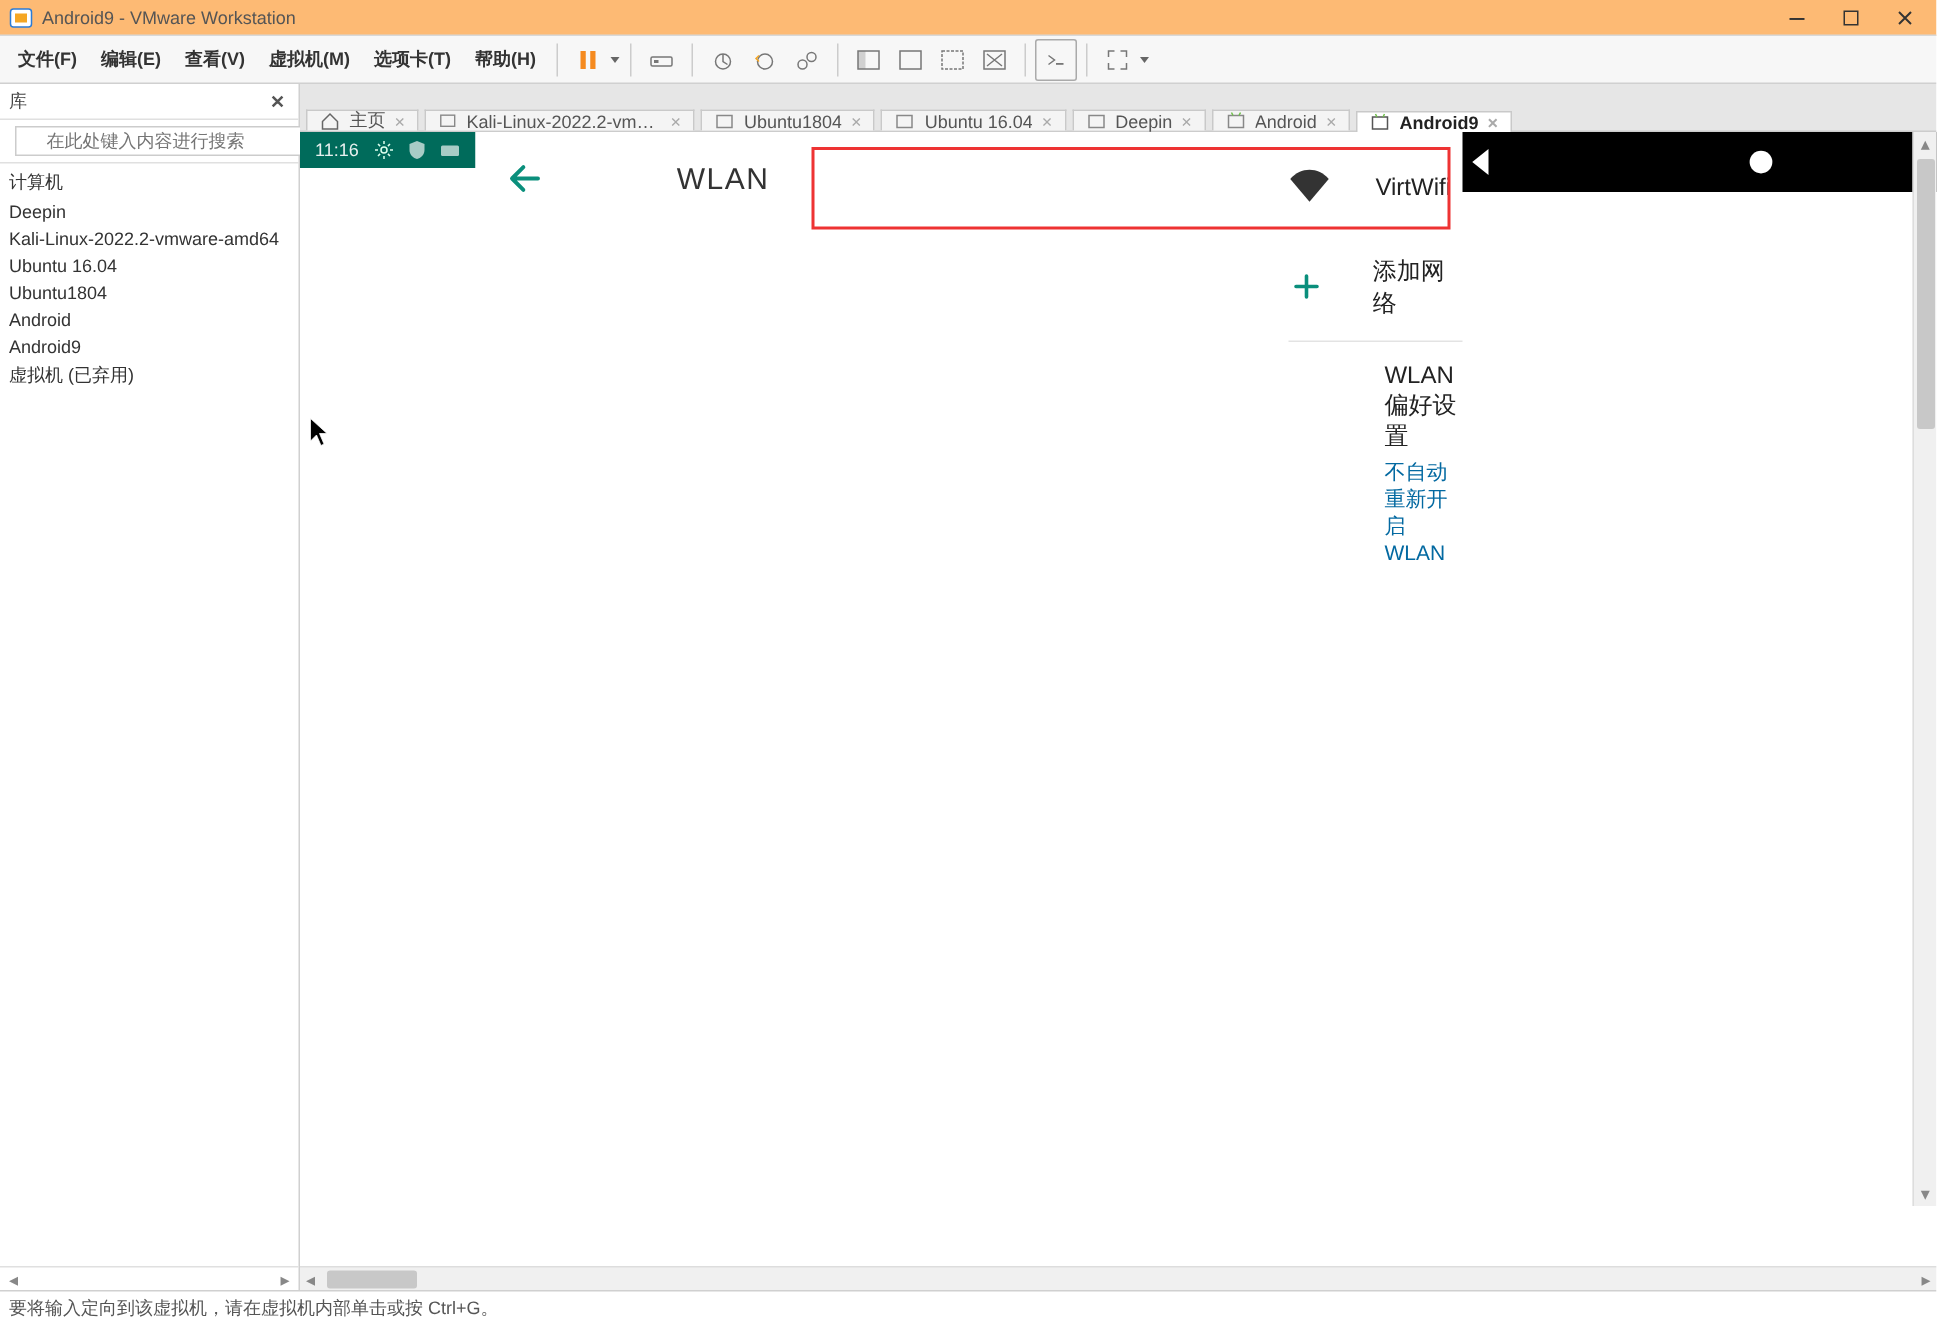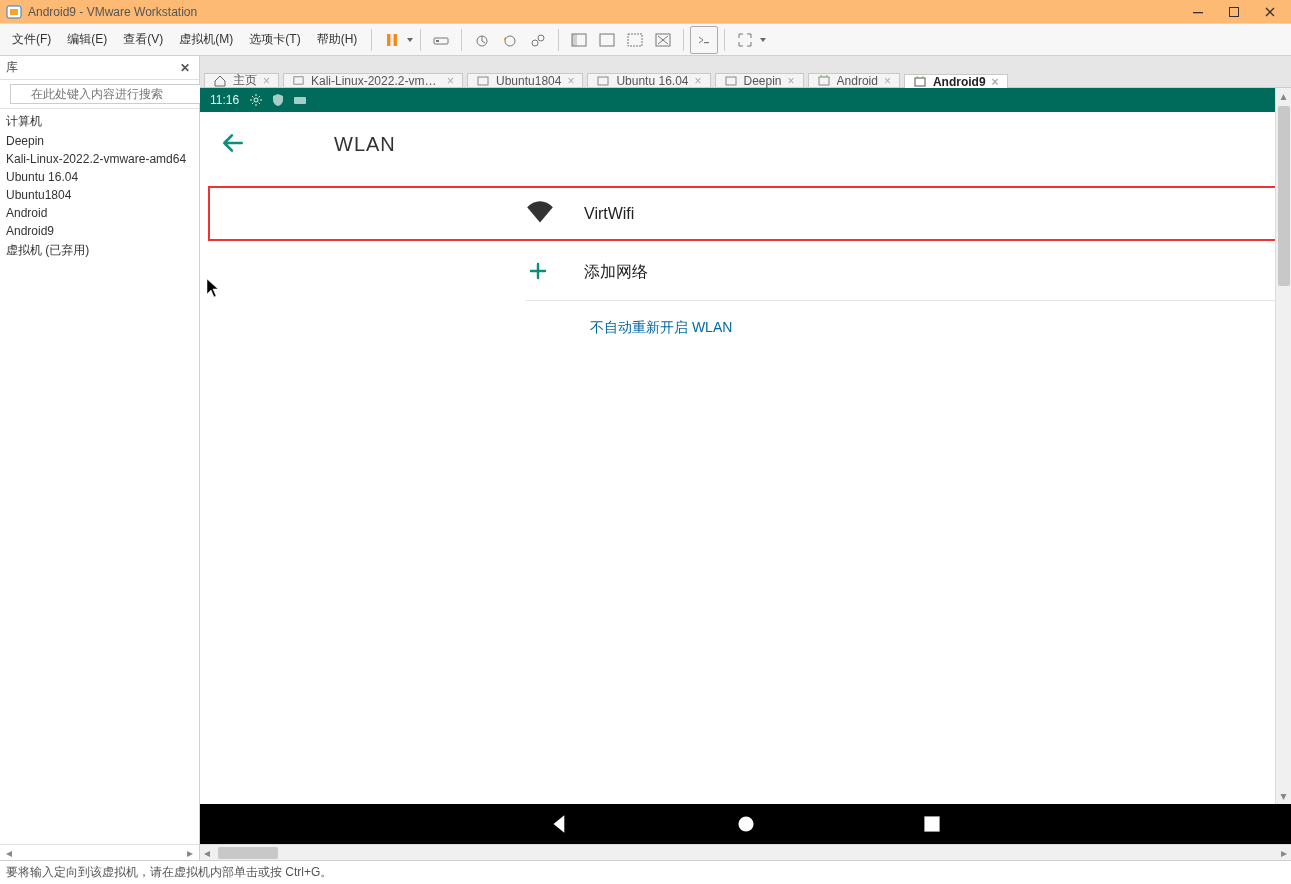--- a/index.html
+++ b/index.html
@@ -39,20 +39,21 @@
 
 
 .menubar {
   height: 32px;
   background: #f7f7f7;
   border-bottom: 1px solid #d0d0d0;
   display:flex;
   align-items:center;
   padding: 0 4px;
   gap: 0;
+  font-weight: bold;
 }
 .menubar .menu-item {
   padding: 6px 8px;
   color:#333;
   cursor:default;
 }
 .menubar .sep {
   width:1px; height:22px; background:#ccc; margin: 0 6px;
 }
 .menubar .tool {
@@ -150,21 +151,21 @@
   flex:1;
   position:relative;
   background:#fff;
   min-height:0;
   display:flex;
   flex-direction:column;
   overflow:hidden;
 }
 .android-screen {
   flex:1;
-  display:flex; flex-direction:column;
+  display:flex; flex-direction:row;
   background:#fff;
   position:relative;
 }
 .status-bar {
   height:24px;
   background:#006b5b;
   color:#e8f0ef;
   display:flex; align-items:center;
   padding: 0 10px;
   gap:10px;
@@ -538,20 +539,21 @@
               <svg width="24" height="24" viewBox="0 0 24 24">
                   <path d="M12 5 V19 M5 12 H19" stroke="#0a8f7c" stroke-width="2.4" stroke-linecap="round"></path>
                 </svg>
             </span>
             <span class="net-label">添加网络</span>
           </div>
 
           <div class="divider"></div>
 
           <div class="pref-block">
+            <div class="pref-title">WLAN 偏好设置</div>
             <div class="pref-sub">不自动重新开启 WLAN</div>
           </div>
         </div>
 
         <div style="flex:1"></div>
 
         <div class="android-nav">
           <span class="navkey"><svg viewBox="0 0 24 24">
                 <path d="M16 4 L6 12 L16 20 Z" fill="#fff"></path>
               </svg></span>

